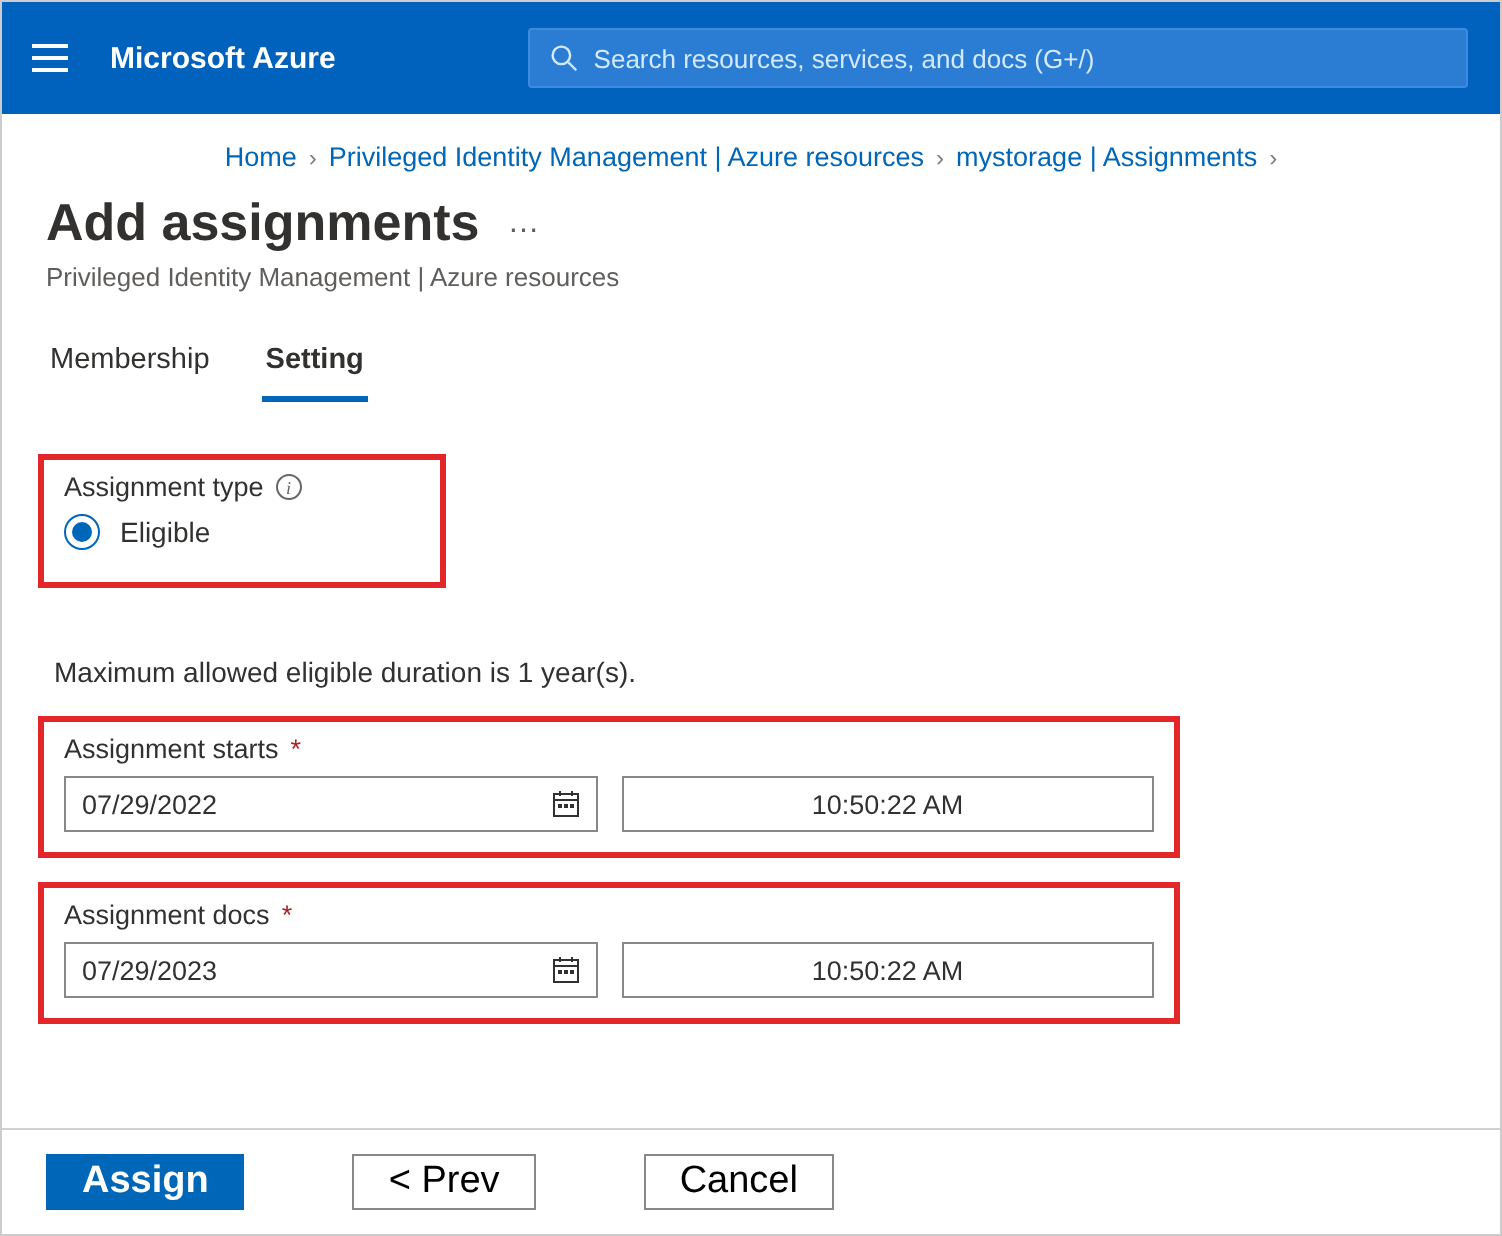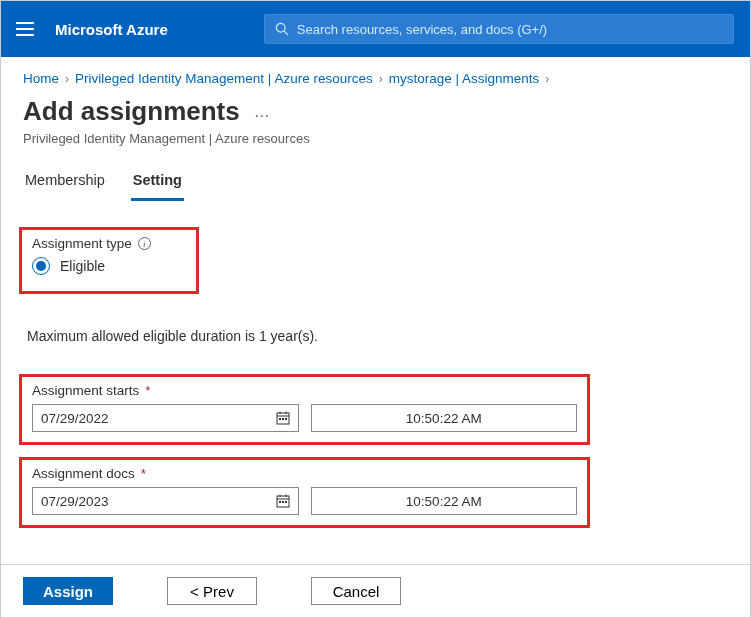--- a/index.html
+++ b/index.html
@@ -63,20 +63,21 @@
 
   
   .crumbs {
     padding: 14px 22px 6px 22px;
     font-size: 13.5px;
     color: #605e5c;
     display: flex;
     align-items: center;
     flex-wrap: wrap;
     gap: 6px;
+    justify-content: center;
   }
   .crumbs a {
     color: #0067b8;
     text-decoration: none;
     cursor: pointer;
   }
   .crumbs .chev {
     color: #7c7c7c;
     font-size: 12px;
   }
@@ -127,21 +128,21 @@
   .redbox {
     border: 3px solid #e3262a;
     padding: 6px 10px 10px 10px;
     margin: 0 18px 12px 18px;
   }
   .redbox.wideish {
     margin-left: 18px;
     margin-right: 160px;
   }
   .redbox.narrow {
-    width: 180px;
+    width: 204px;
   }
 
   .fieldlabel {
     font-size: 13.5px;
     color: #323130;
     display: flex;
     align-items: center;
     gap: 6px;
     margin-bottom: 6px;
   }
@@ -180,21 +181,21 @@
     border-color: #0067b8;
   }
   .radio-inner {
     width: 10px;
     height: 10px;
     border-radius: 50%;
     background: #0067b8;
   }
 
   .plain-note {
-    padding: 22px 26px 30px 26px;
+    padding: 22px 26px 14px 26px;
     font-size: 14px;
   }
 
   .dtrow {
     display: flex;
     gap: 12px;
   }
   .dtrow .dt-input {
     border: 1px solid #8a8886;
     height: 28px;
@@ -217,21 +218,21 @@
     border-top: 1px solid #d1d1d1;
     background: #fff;
     padding: 12px 22px;
     display: flex;
     gap: 14px;
   }
   .btn {
     height: 28px;
     min-width: 90px;
     padding: 0 17px;
-    font-size: 15px;
+    font-size: 19px;
     border: 1px solid #8a8886;
     background: #fff;
     cursor: pointer;
     display: flex;
     align-items: center;
     justify-content: center;
   }
   .btn.primary {
     background: #0067b8;
     border-color: #0067b8;

